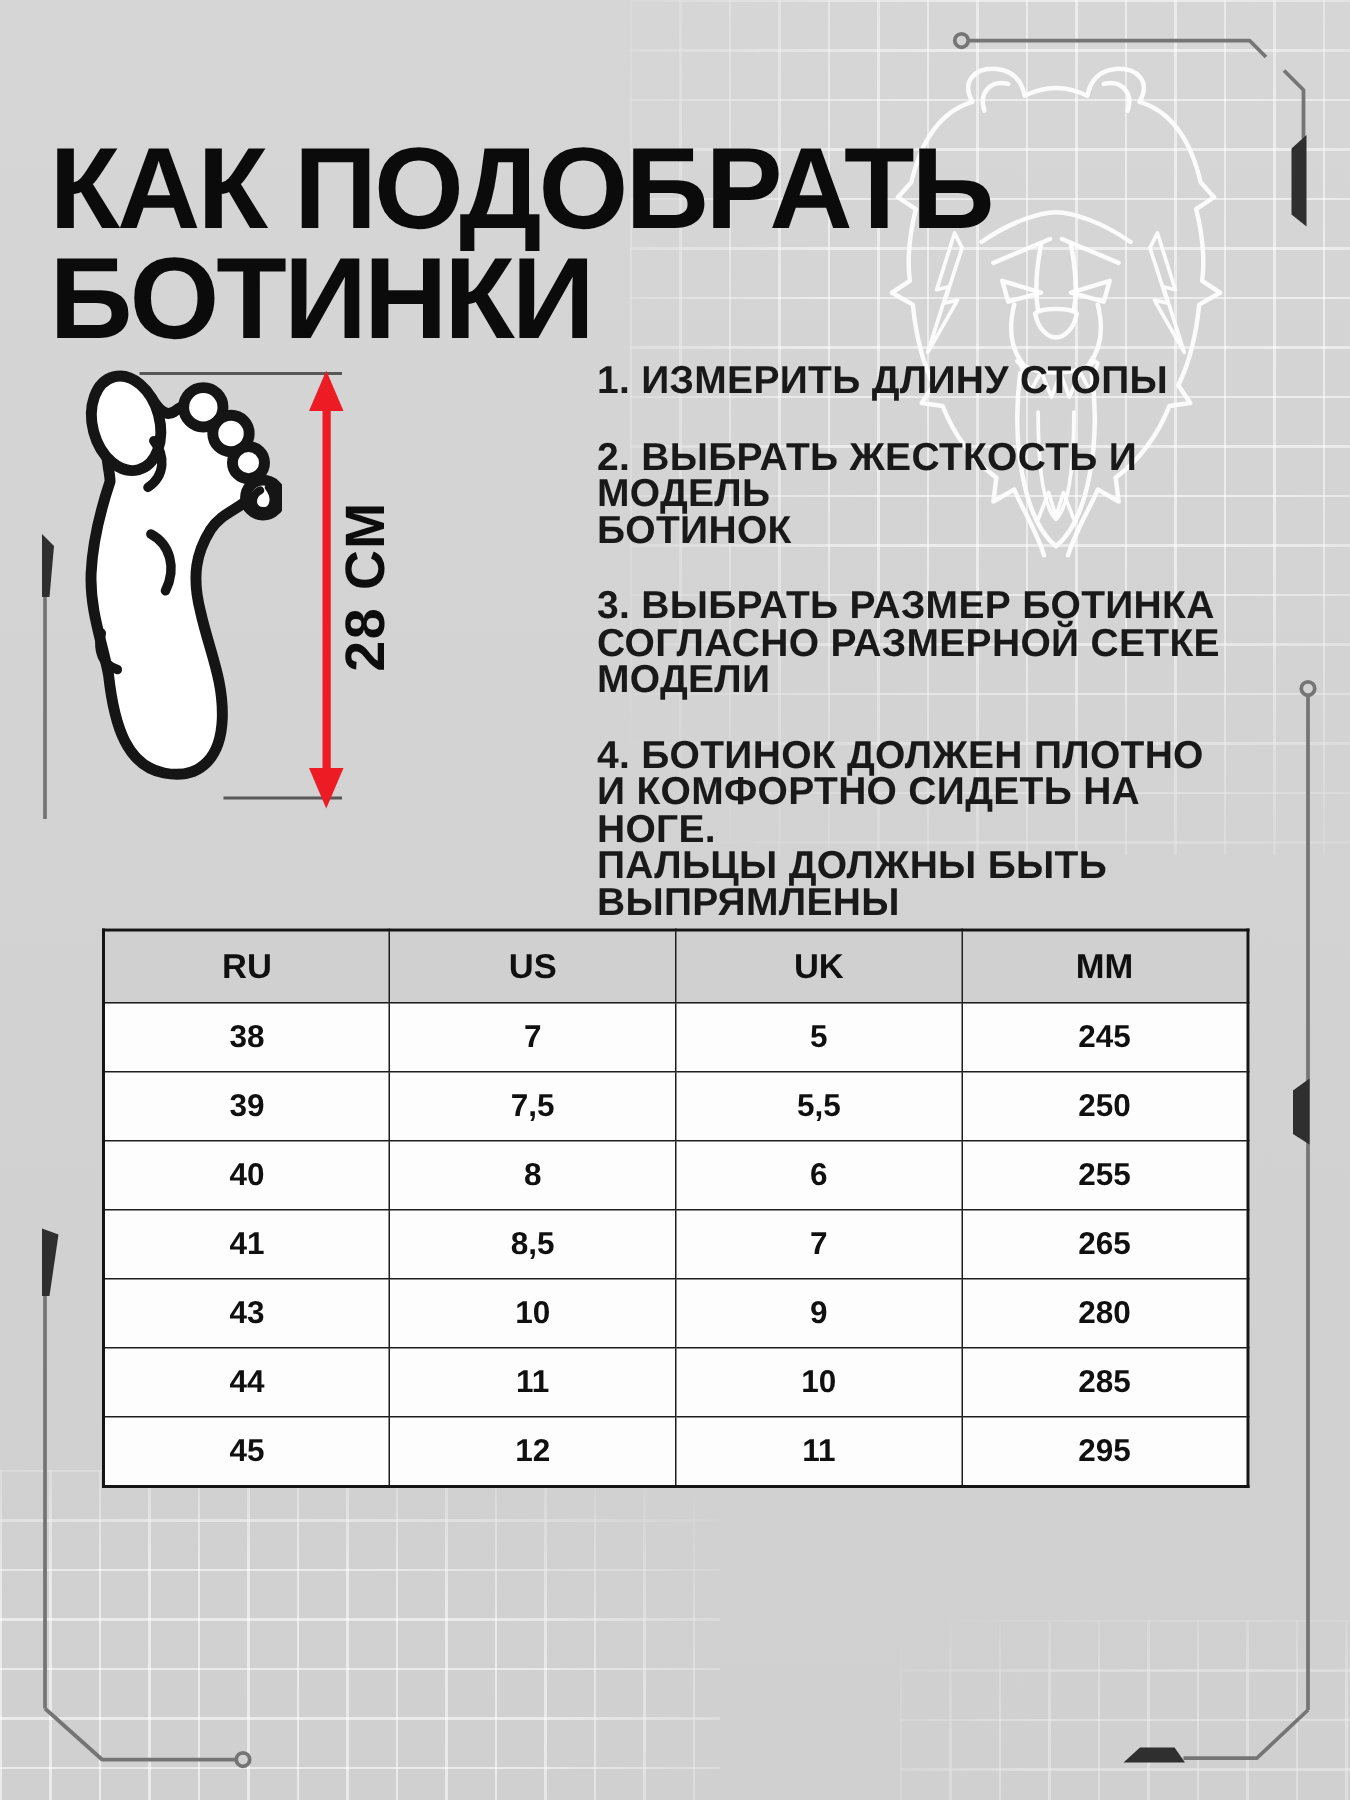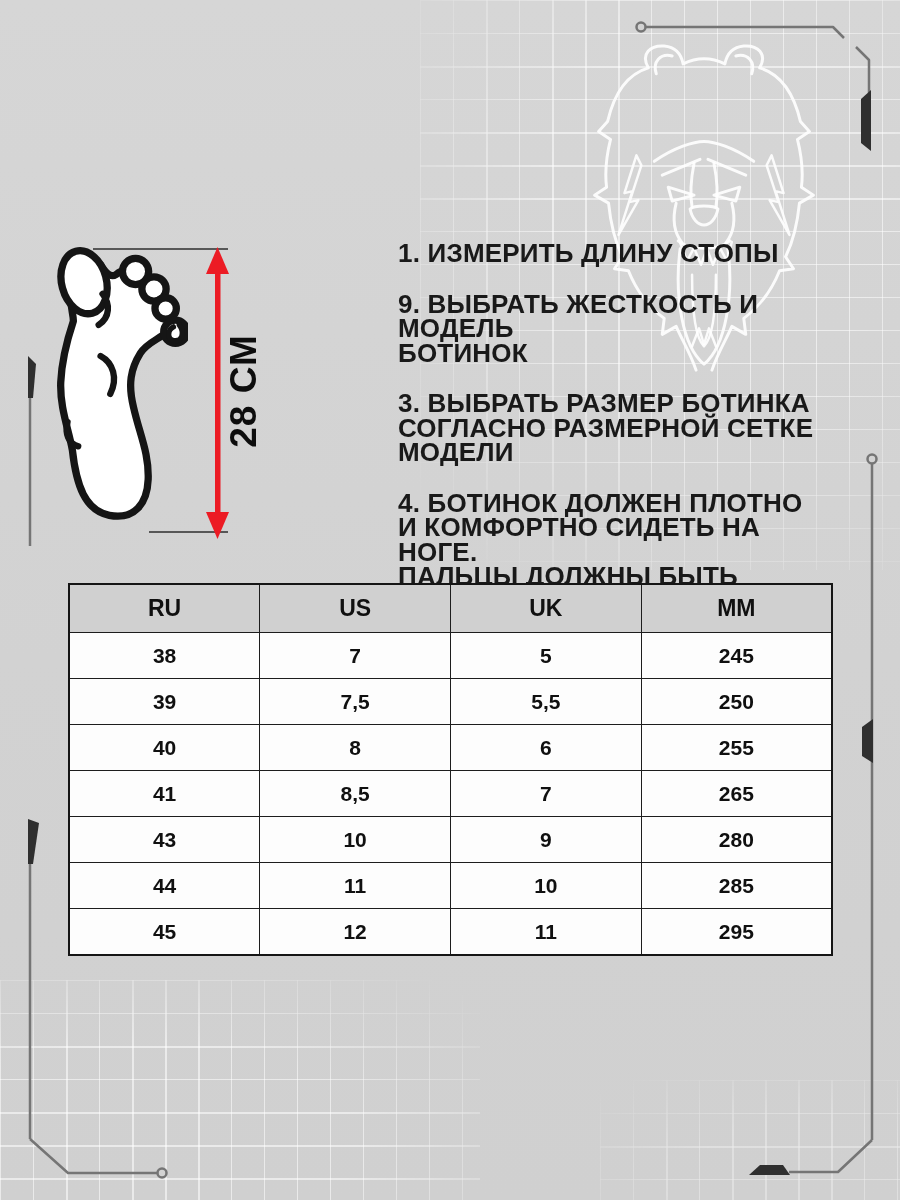--- a/index.html
+++ b/index.html
@@ -40,21 +40,21 @@
   .meas-label{position:absolute; left:160px; top:369px; width:168px; height:44px;
       transform:rotate(-90deg); font-size:37px; font-weight:bold; letter-spacing:1px;
       text-align:center; line-height:44px; color:#0d0d0d;}
   
   .instructions{position:absolute; left:398px; top:241px; width:440px;}
   .inst{font-size:26px; font-weight:bold; line-height:24.5px; letter-spacing:.2px;
         color:#191919; margin-bottom:26px; white-space:pre-line;}
   
   .table-wrap{position:absolute; left:68px; top:583px; width:765px;}
   table{width:100%; border-collapse:collapse; table-layout:fixed;
-        border:2.5px solid #151515; background:#fdfdfd;}
+        border:2.5px solid #151515; background:#fdfdfd;margin-top:36px;}
   th,td{border:1.5px solid #1d1d1d; text-align:center; font-weight:bold;
         padding:0; color:#101010;}
   th{height:47px; font-size:23px; background:#d0d0d0;}
   td{height:45px; font-size:21px;}
 </style>
 </head>
 <body>
 
 <div class="page">
 
@@ -97,20 +97,24 @@
     </g>
     <g fill="#2f2f2f">
       <polygon points="861,99 871,90 871,151 861,143"></polygon>
       <polygon points="28,356 36,364 33,398 28,398"></polygon>
       <polygon points="873,719 873,763 862,756 862,727"></polygon>
       <polygon points="28,819 39,823 33,864 28,864"></polygon>
       <polygon points="749,1175 760,1165 783,1165 790,1175"></polygon>
     </g>
   </svg>
 
+  <h1 class="title">
+    <span>КАК ПОДОБРАТЬ</span>
+    <span>БОТИНКИ</span>
+  </h1>
 
   <svg class="foot" viewBox="0 0 140 300">
     <g fill="#ffffff" stroke="#151515" stroke-width="7.5" stroke-linecap="round" stroke-linejoin="round">
       <path d="M50 20 C34 18 22 30 20 48 C18 62 22 70 22 78 C16 96 10 118 9 141 C8 167 17 189 21 211 C25 247 34 273 59 278 C85 283 98 266 99 241 C100 214 90 194 84 167 C78 143 81 127 91 111 C98 100 110 97 120 88 C126 82 122 76 117 69 C112 60 109 54 104 47 C98 38 94 33 88 29 C80 23 72 25 66 30 C60 34 55 28 50 20 Z"></path>
       <ellipse cx="33" cy="38" rx="23" ry="33" transform="rotate(-15 33 38)"></ellipse>
       <circle cx="86" cy="27" r="13.5"></circle>
       <circle cx="105" cy="45" r="12.5"></circle>
       <circle cx="117" cy="65" r="11"></circle>
       <circle cx="127" cy="89" r="12"></circle>
     </g>
@@ -128,21 +132,21 @@
   <svg class="arrow" viewBox="0 0 46 298" fill="#ec1b24">
     <rect x="19" y="26" width="5.5" height="246"></rect>
     <polygon points="21.5,3 10,30 33,30"></polygon>
     <polygon points="21.5,295 10,268 33,268"></polygon>
   </svg>
 
   <div class="meas-label">28 СМ</div>
 
   <div class="instructions">
       <div class="inst">1. ИЗМЕРИТЬ ДЛИНУ СТОПЫ</div>
-      <div class="inst">9. ВЫБРАТЬ ЖЕСТКОСТЬ И МОДЕЛЬ
+      <div class="inst">2. ВЫБРАТЬ ЖЕСТКОСТЬ И МОДЕЛЬ
 БОТИНОК</div>
       <div class="inst">3. ВЫБРАТЬ РАЗМЕР БОТИНКА
 СОГЛАСНО РАЗМЕРНОЙ СЕТКЕ МОДЕЛИ</div>
       <div class="inst">4. БОТИНОК ДОЛЖЕН ПЛОТНО
 И КОМФОРТНО СИДЕТЬ НА НОГЕ.
 ПАЛЬЦЫ ДОЛЖНЫ БЫТЬ ВЫПРЯМЛЕНЫ</div>
     </div>
 
   <div class="table-wrap">
     <table>

